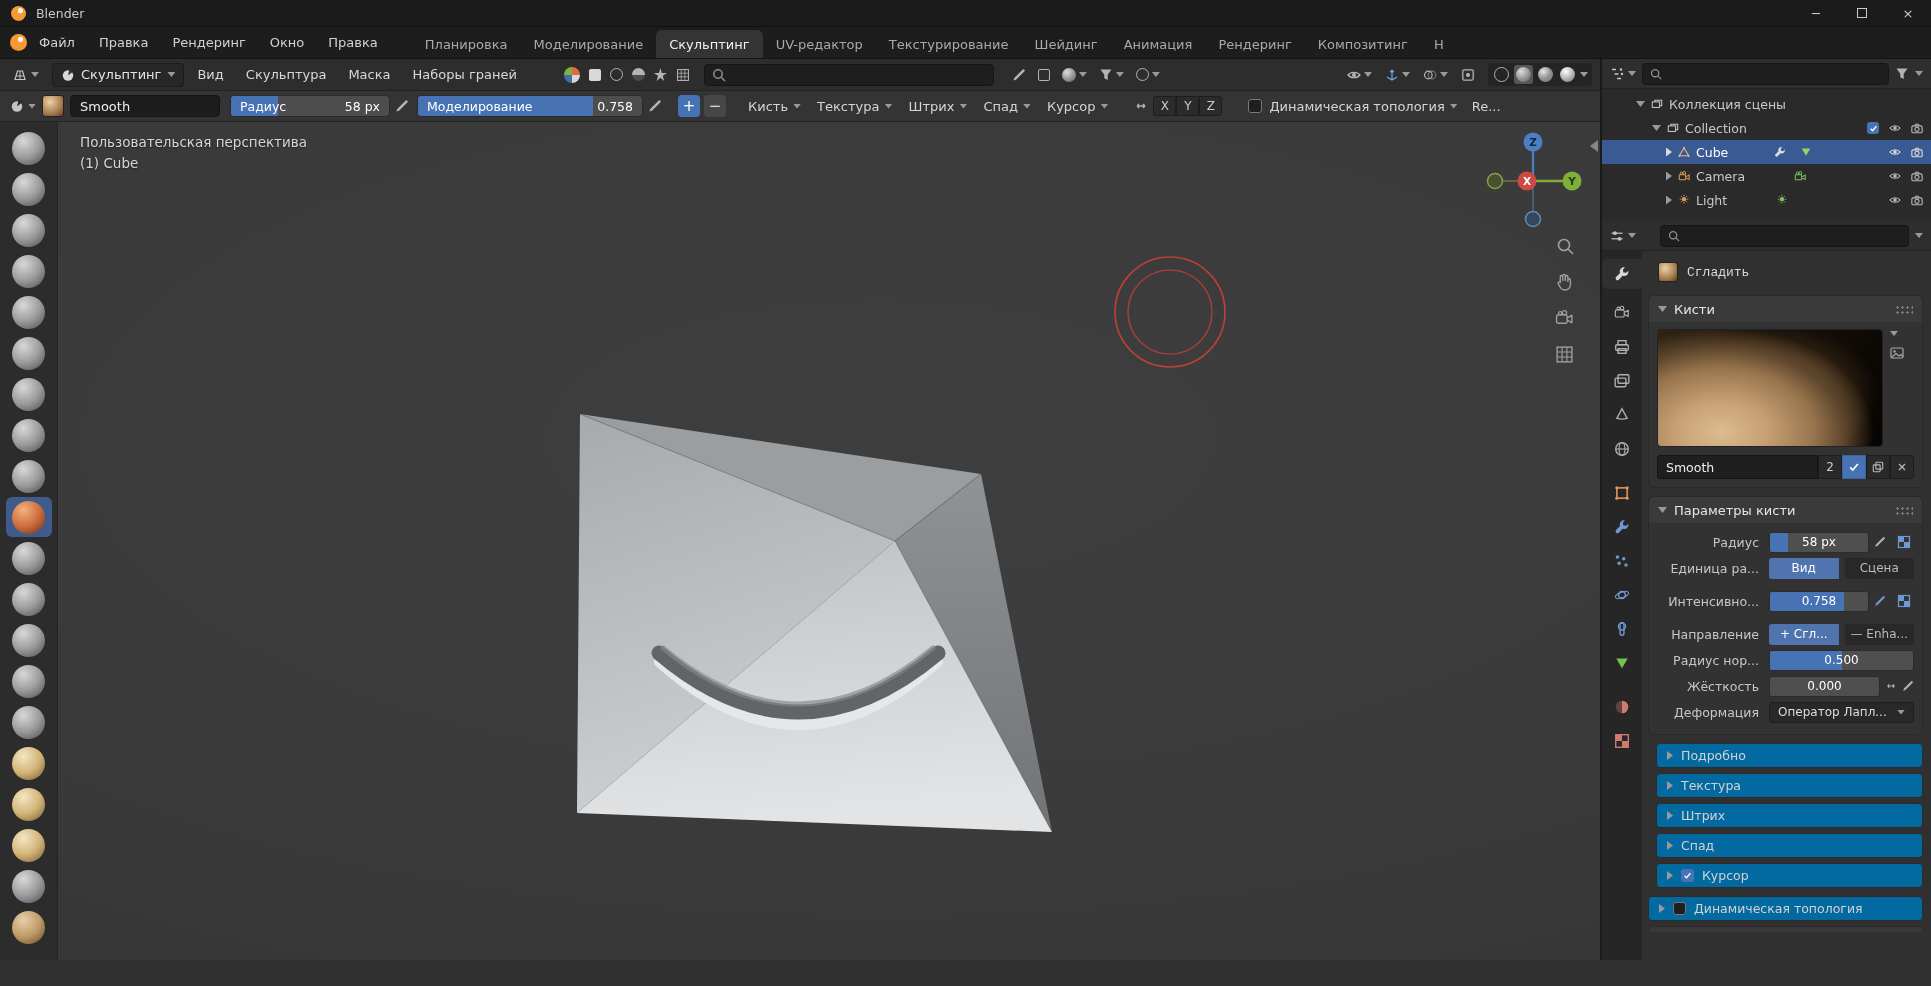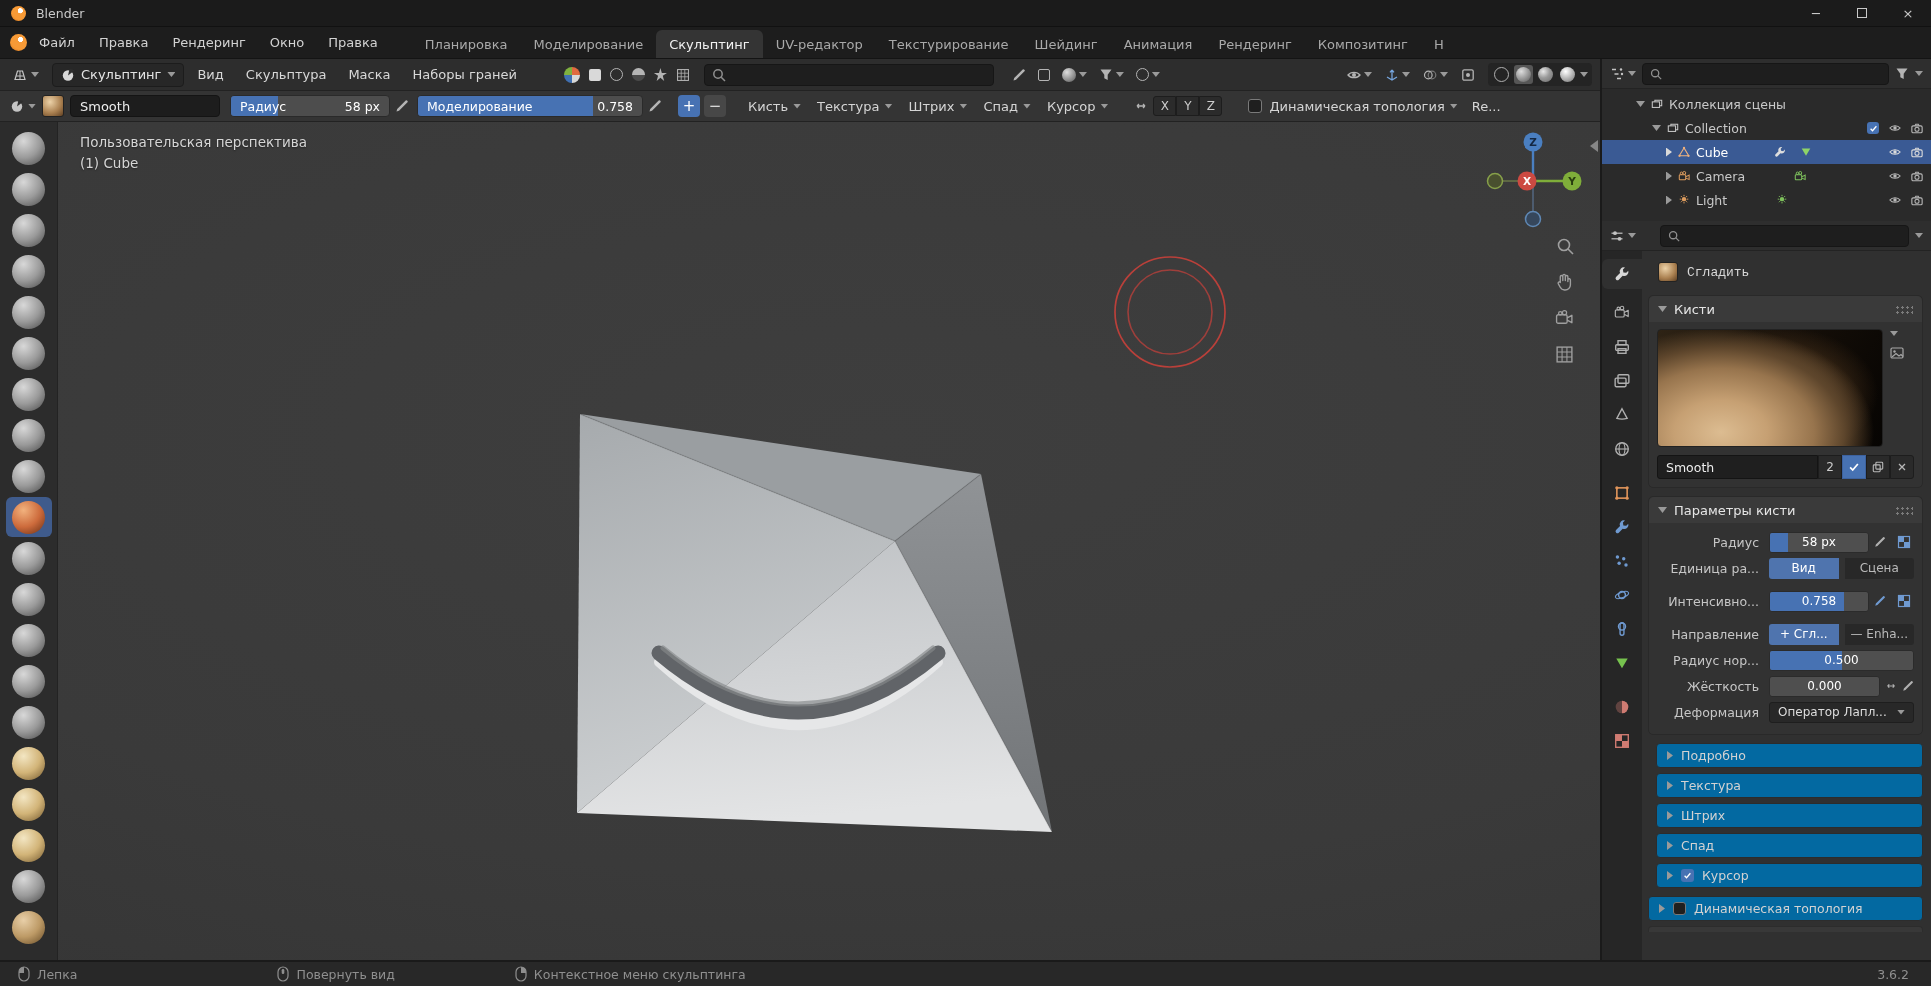--- a/index.html
+++ b/index.html
@@ -1032,35 +1032,14 @@
         <div class="sub" style="margin-top:8px">
           <span class="tri-r"></span>
           <span class="cbx off"></span>
           <span>Динамическая топология</span>
         </div>
         <div style="height:6px;background:#383838;border:1px solid #2c2c2c;border-bottom:none;border-radius:4px 4px 0 0;margin-top:5px"></div>
       </div>
     </div>
   </div>
 
-  <div class="abs statusbar">
-    <div class="sb-item" style="margin-left:18px">
-      <svg style="width:12px;height:16px;color:#8f8f8f">
-          <use href="#i-mouse-l"></use>
-        </svg>
-      <span>Лепка</span>
-    </div>
-    <div class="sb-item" style="margin-left:200px">
-      <svg style="width:12px;height:16px;color:#8f8f8f">
-          <use href="#i-mouse-m"></use>
-        </svg>
-      <span>Повернуть вид</span>
-    </div>
-    <div class="sb-item" style="margin-left:120px">
-      <svg style="width:12px;height:16px;color:#8f8f8f">
-          <use href="#i-mouse-r"></use>
-        </svg>
-      <span>Контекстное меню скульптинга</span>
-    </div>
-    <div style="margin-left:auto;margin-right:22px">3.6.2</div>
-  </div>
 
 </div>
 
 </body></html>

